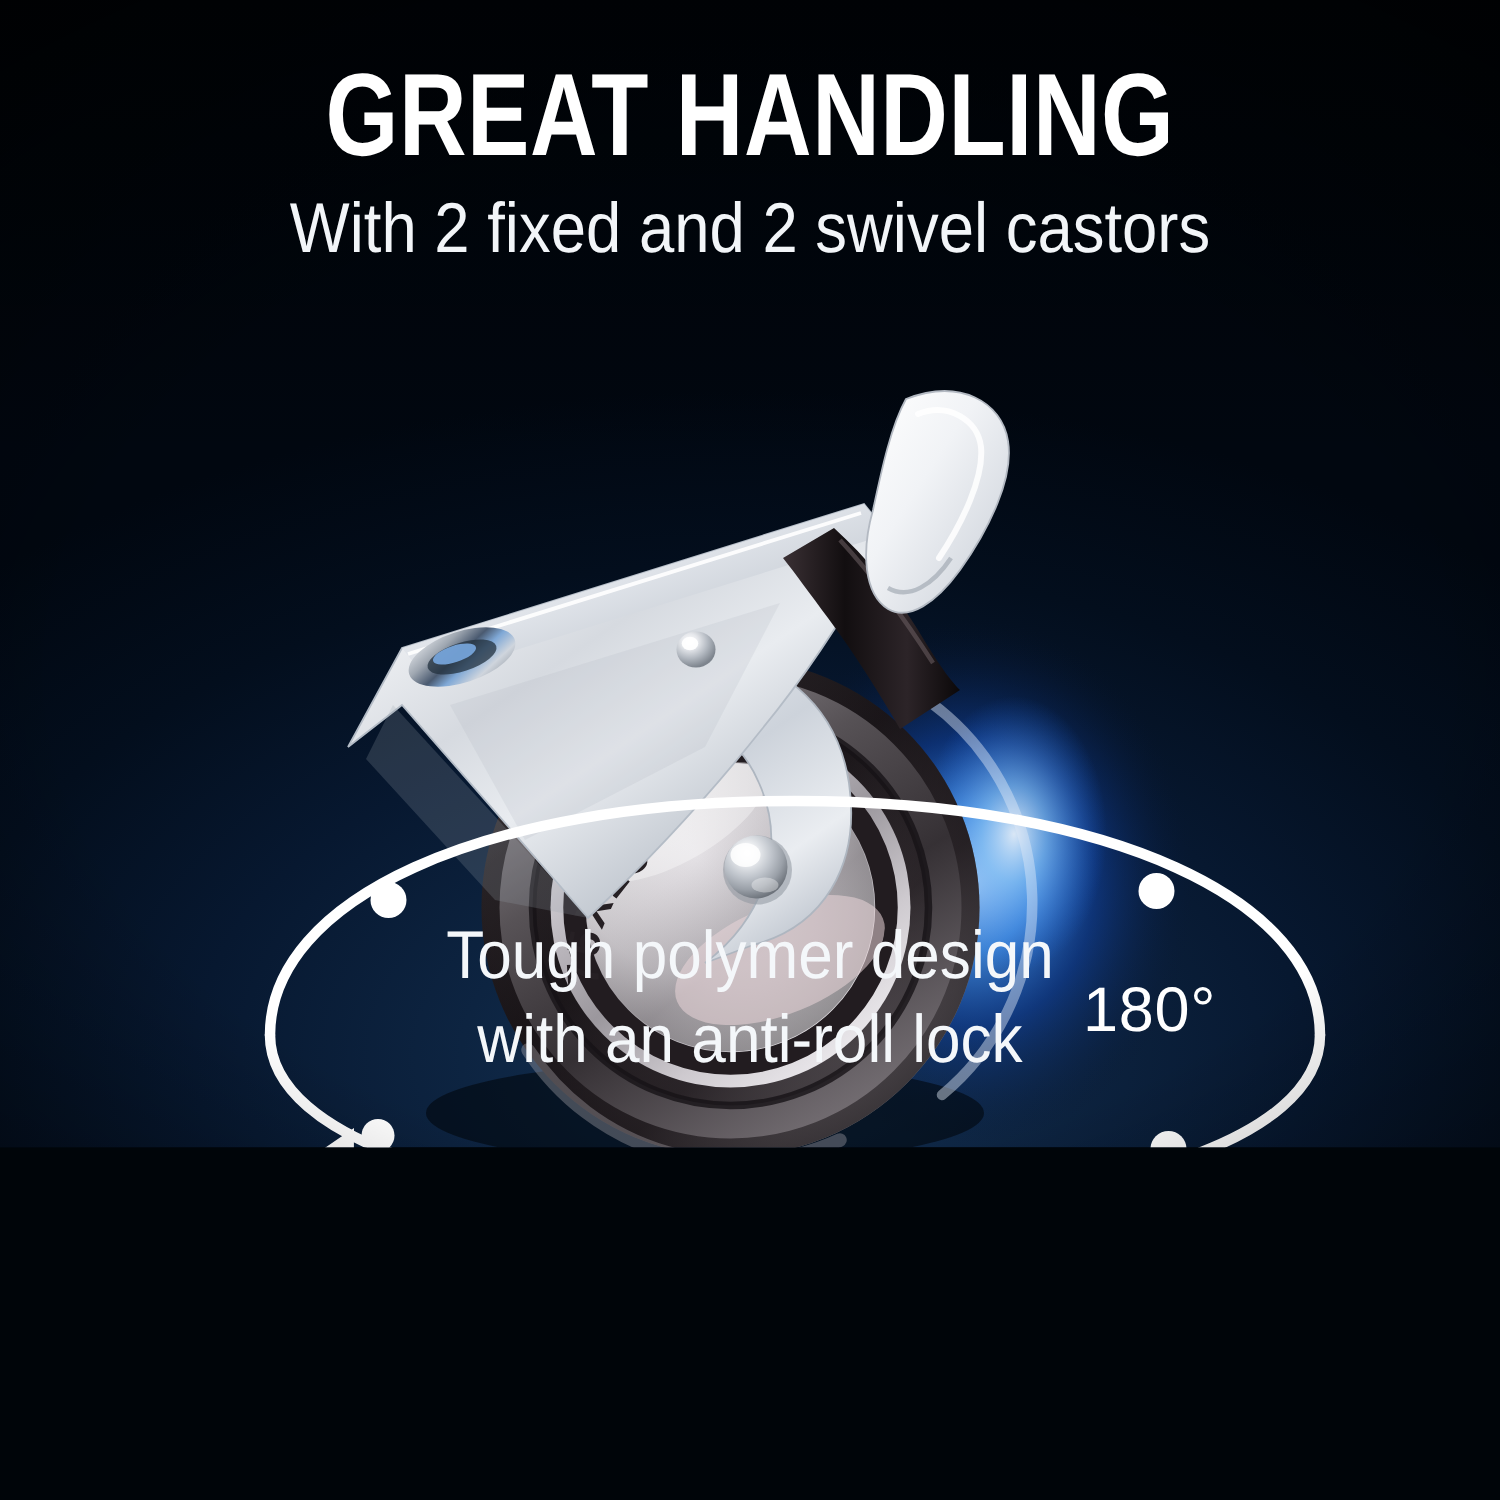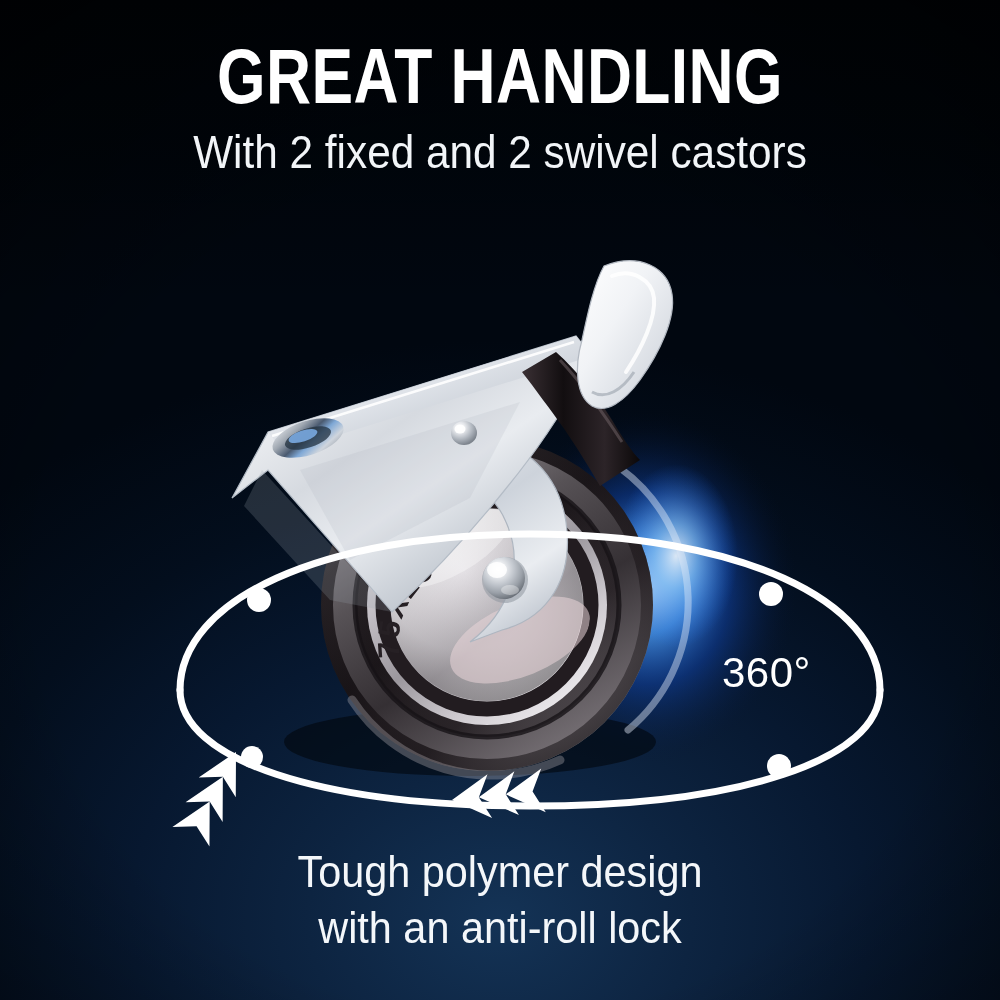--- a/index.html
+++ b/index.html
@@ -9,21 +9,21 @@
     background: #000509;
   }
   body {
     font-family: "Liberation Sans", sans-serif;
   }
 
   
   #stage {
     position: relative;
     width: 1000px;
-    height: 1000px;
+    height: 765px;
     overflow: hidden;
     background: #01060c;
   }
 
   
   .bg-base {
     position: absolute;
     inset: 0;
     background:
       radial-gradient(ellipse 74% 58% at 50% 92%,
@@ -357,20 +357,20 @@
       <polygon points="27,0 65,-22 54,0 65,22" fill="#ffffff"></polygon>
       <polygon points="54,0 92,-22 81,0 92,22" fill="#ffffff"></polygon>
     </g>
   </svg>
 
   <div class="bg-vignette"></div>
 
   <div class="headline">GREAT HANDLING</div>
   <div class="subhead">With 2 fixed and 2 swivel castors</div>
 
-  <div class="deg-label">360°</div>
+  <div class="deg-label">180°</div>
 
   <div class="footline">
     <span>Tough polymer design</span>
     <span>with an anti-roll lock</span>
   </div>
 
 </div>
 
 </body></html>

